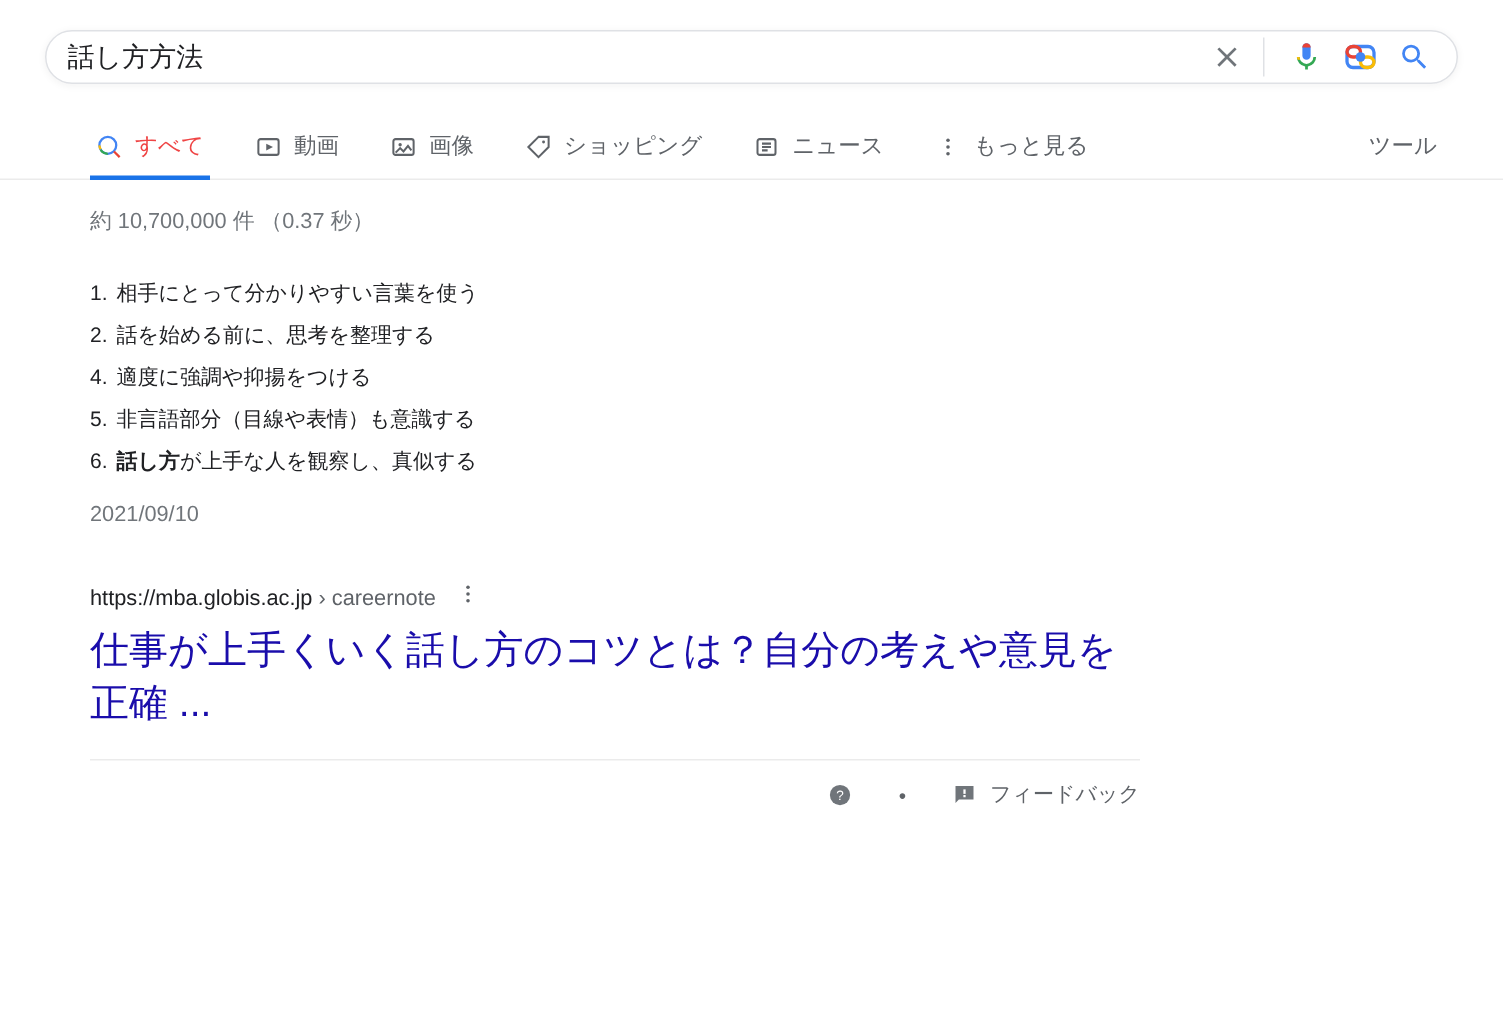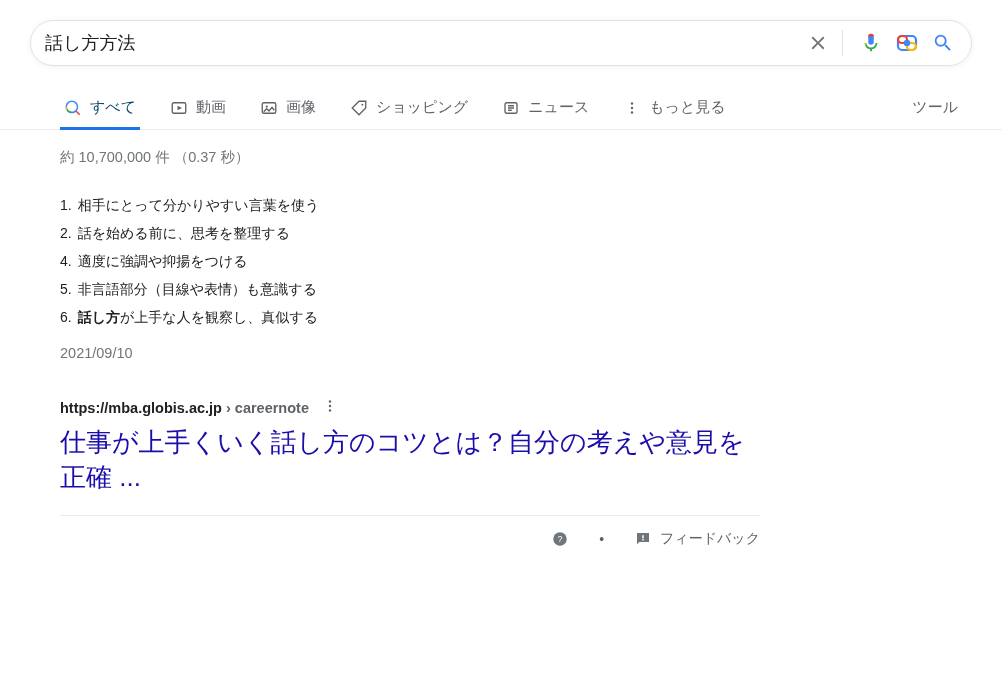--- a/index.html
+++ b/index.html
@@ -1,44 +1,44 @@
 <!DOCTYPE html>
 <html><head>
 <meta charset="utf-8">
 <style>
   * { box-sizing: border-box; margin: 0; padding: 0; }
   html, body { width: 1002px; height: 681px; font-family: Arial, "Helvetica Neue", Helvetica, sans-serif; background: #fff; color: #202124; }
   
   .search-wrap { padding: 20px 30px 0 30px; }
   .search-box {
-    display: flex; align-items: center; height: 46px;
+    display: flex; align-items: center; height: 36px;
     border: 1px solid #dfe1e5; border-radius: 23px; padding: 0 14px;
     box-shadow: 0 1px 6px rgba(32,33,36,0.06);
   }
   .search-input {
     flex: 1; border: none; outline: none; font-size: 18px; color: #202124;
     background: transparent;
   }
   .sbtn { width: 28px; height: 28px; display:flex; align-items:center; justify-content:center; margin-left: 8px; cursor:pointer; }
   .sep { width:1px; height:26px; background:#dfe1e5; margin: 0 6px 0 10px; }
   
   .tabs-row { display:flex; align-items:center; border-bottom:1px solid #ebebeb; margin-top: 22px; padding: 0 30px 0 30px; }
   .tabs { display:flex; gap: 26px; align-items:center; flex:1; padding-left: 30px; }
   .tab { display:flex; align-items:center; gap:8px; font-size:15px; color:#5f6368; padding: 10px 4px 12px 4px; cursor:pointer; }
-  .tab.active { color:#0c4a6e; border-bottom: 3px solid #1a73e8; margin-bottom:-1px; padding-bottom:10px;font-family:Liberation Serif, serif; }
+  .tab.active { color:#ef4444; border-bottom: 3px solid #1a73e8; margin-bottom:-1px; padding-bottom:10px;font-family:Liberation Serif, serif; }
   .tab svg, .tab .glyph { width:18px; height:18px; }
   .tools { font-size:15px; color:#5f6368; padding: 10px 4px 12px 4px; cursor:pointer; margin-right: 10px; }
   
   .content { padding: 18px 0 0 60px; max-width: 760px; }
   .stats { color:#70757a; font-size:14.5px; margin-bottom: 24px; }
   .snippet-title { font-size:20px; font-weight:700; color:#202124; margin-bottom: 14px; }
   .snippet-list { list-style: none; font-size:14px; color:#202124; line-height: 2.0; }
   .snippet-list .num { margin-right: 6px; }
   .date { color:#70757a; font-size:14.5px; margin-top: 14px; }
-  .cite-row { display:flex; align-items:center; gap:12px; margin-top: 36px; font-weight: bold; }
+  .cite-row { display:flex; align-items:center; gap:12px; margin-top: 36px; }
   .cite { color:#202124; font-size:14.5px; }
   .cite .path { color:#5f6368; }
   .dots { cursor:pointer; }
   .result-title { color:#1a0dab; font-size:26px; margin-top: 6px; cursor:pointer; }
   .footer-row { display:flex; justify-content:flex-end; gap: 30px; border-top:1px solid #ebebeb; margin: 20px 0 0 0; padding-top: 14px; font-size:14px; color:#5f6368; align-items:center; max-width: 890px;}
   .footer-row .dot { color:#5f6368; }
   .footer-item { display:flex; align-items:center; gap:8px; cursor:pointer; }
   .bold { font-weight:700; }
 </style>
 </head>

